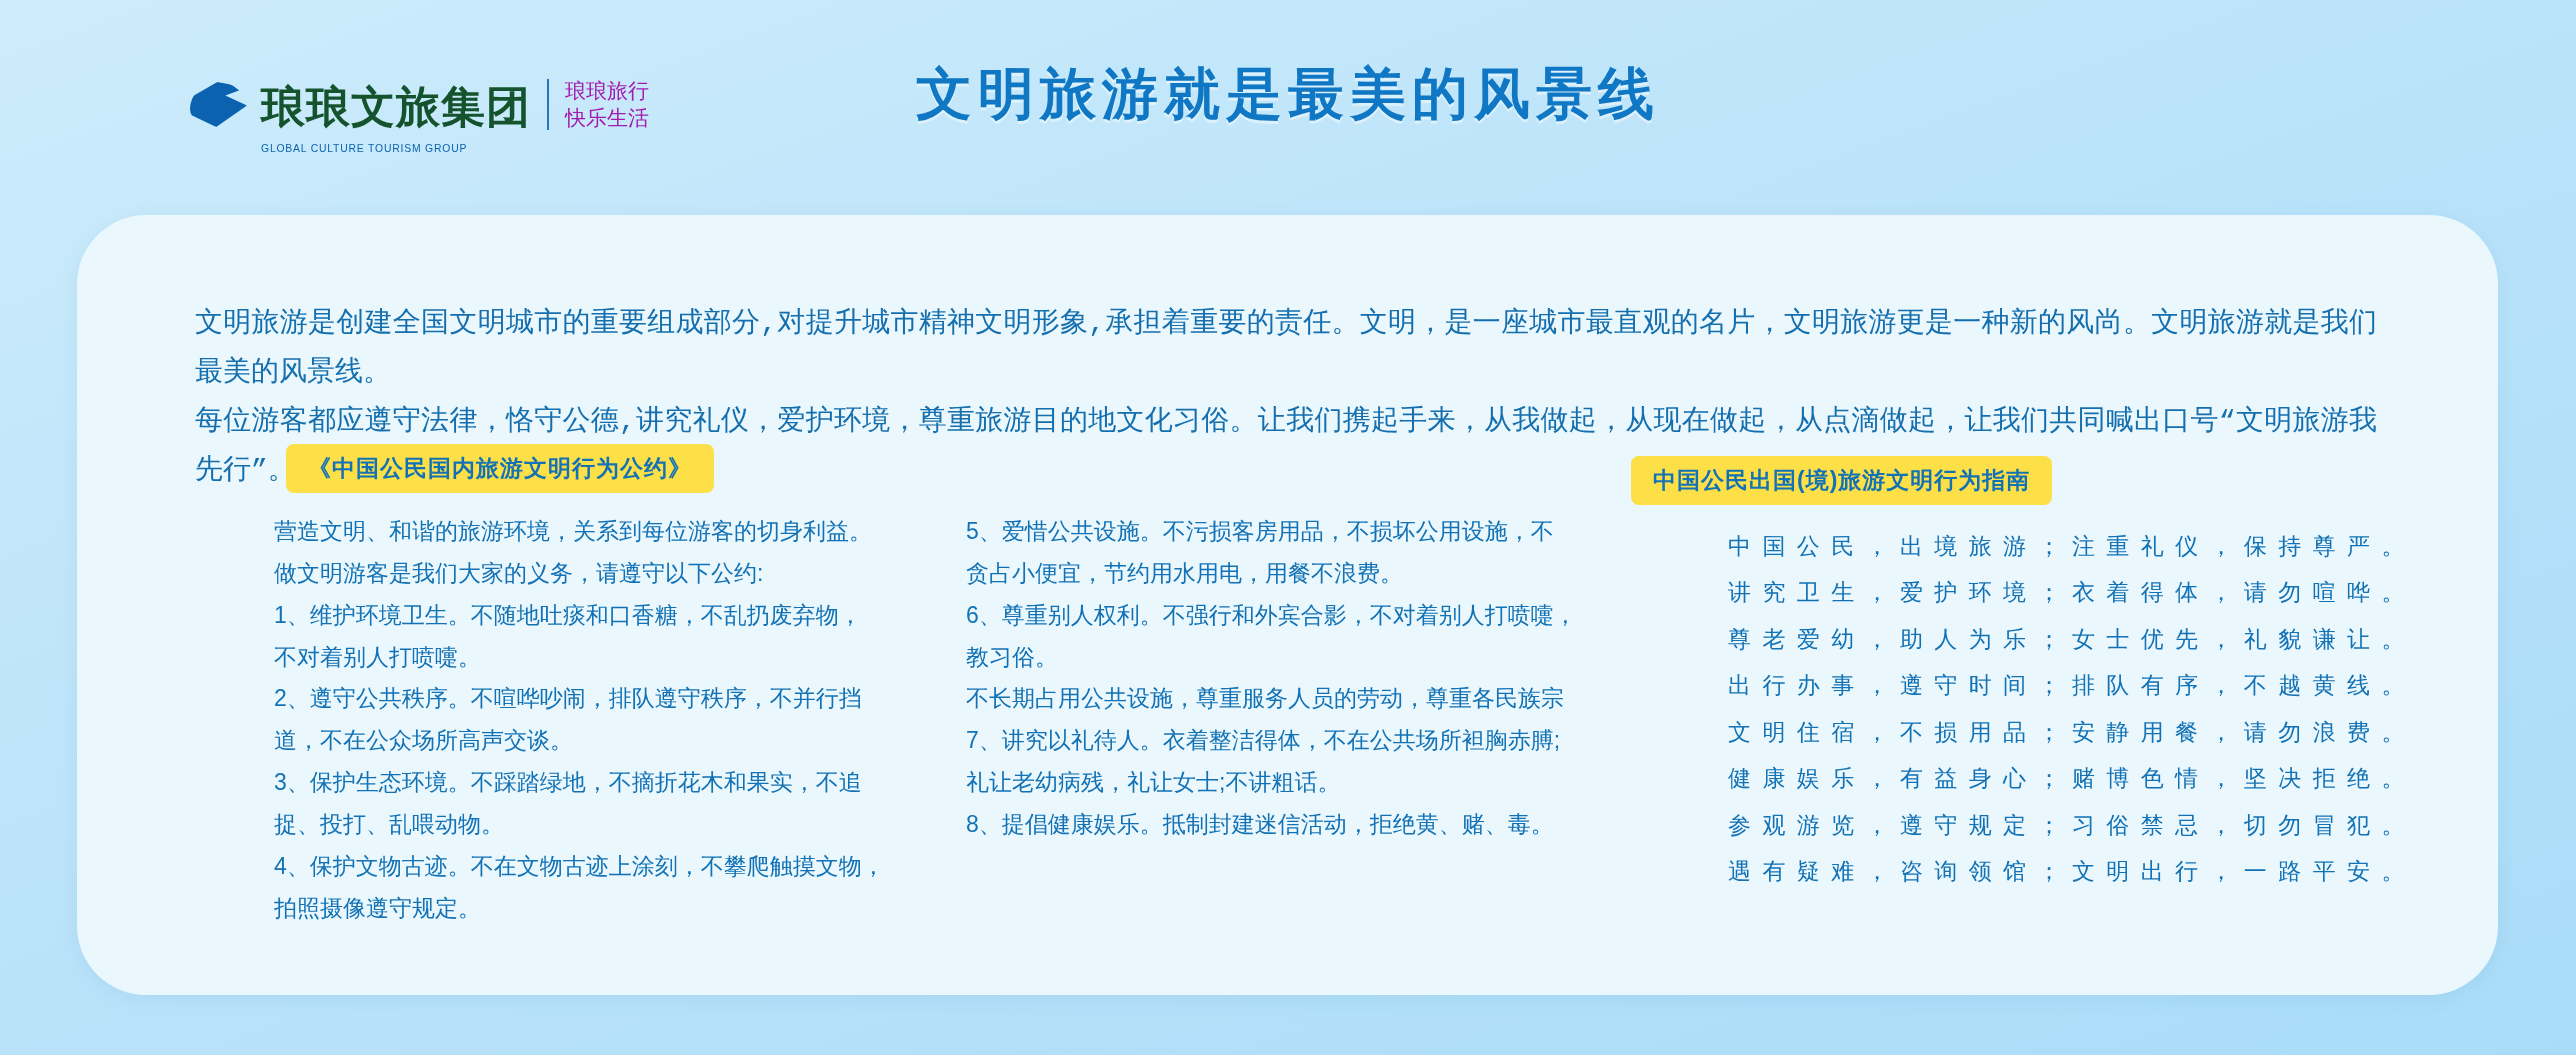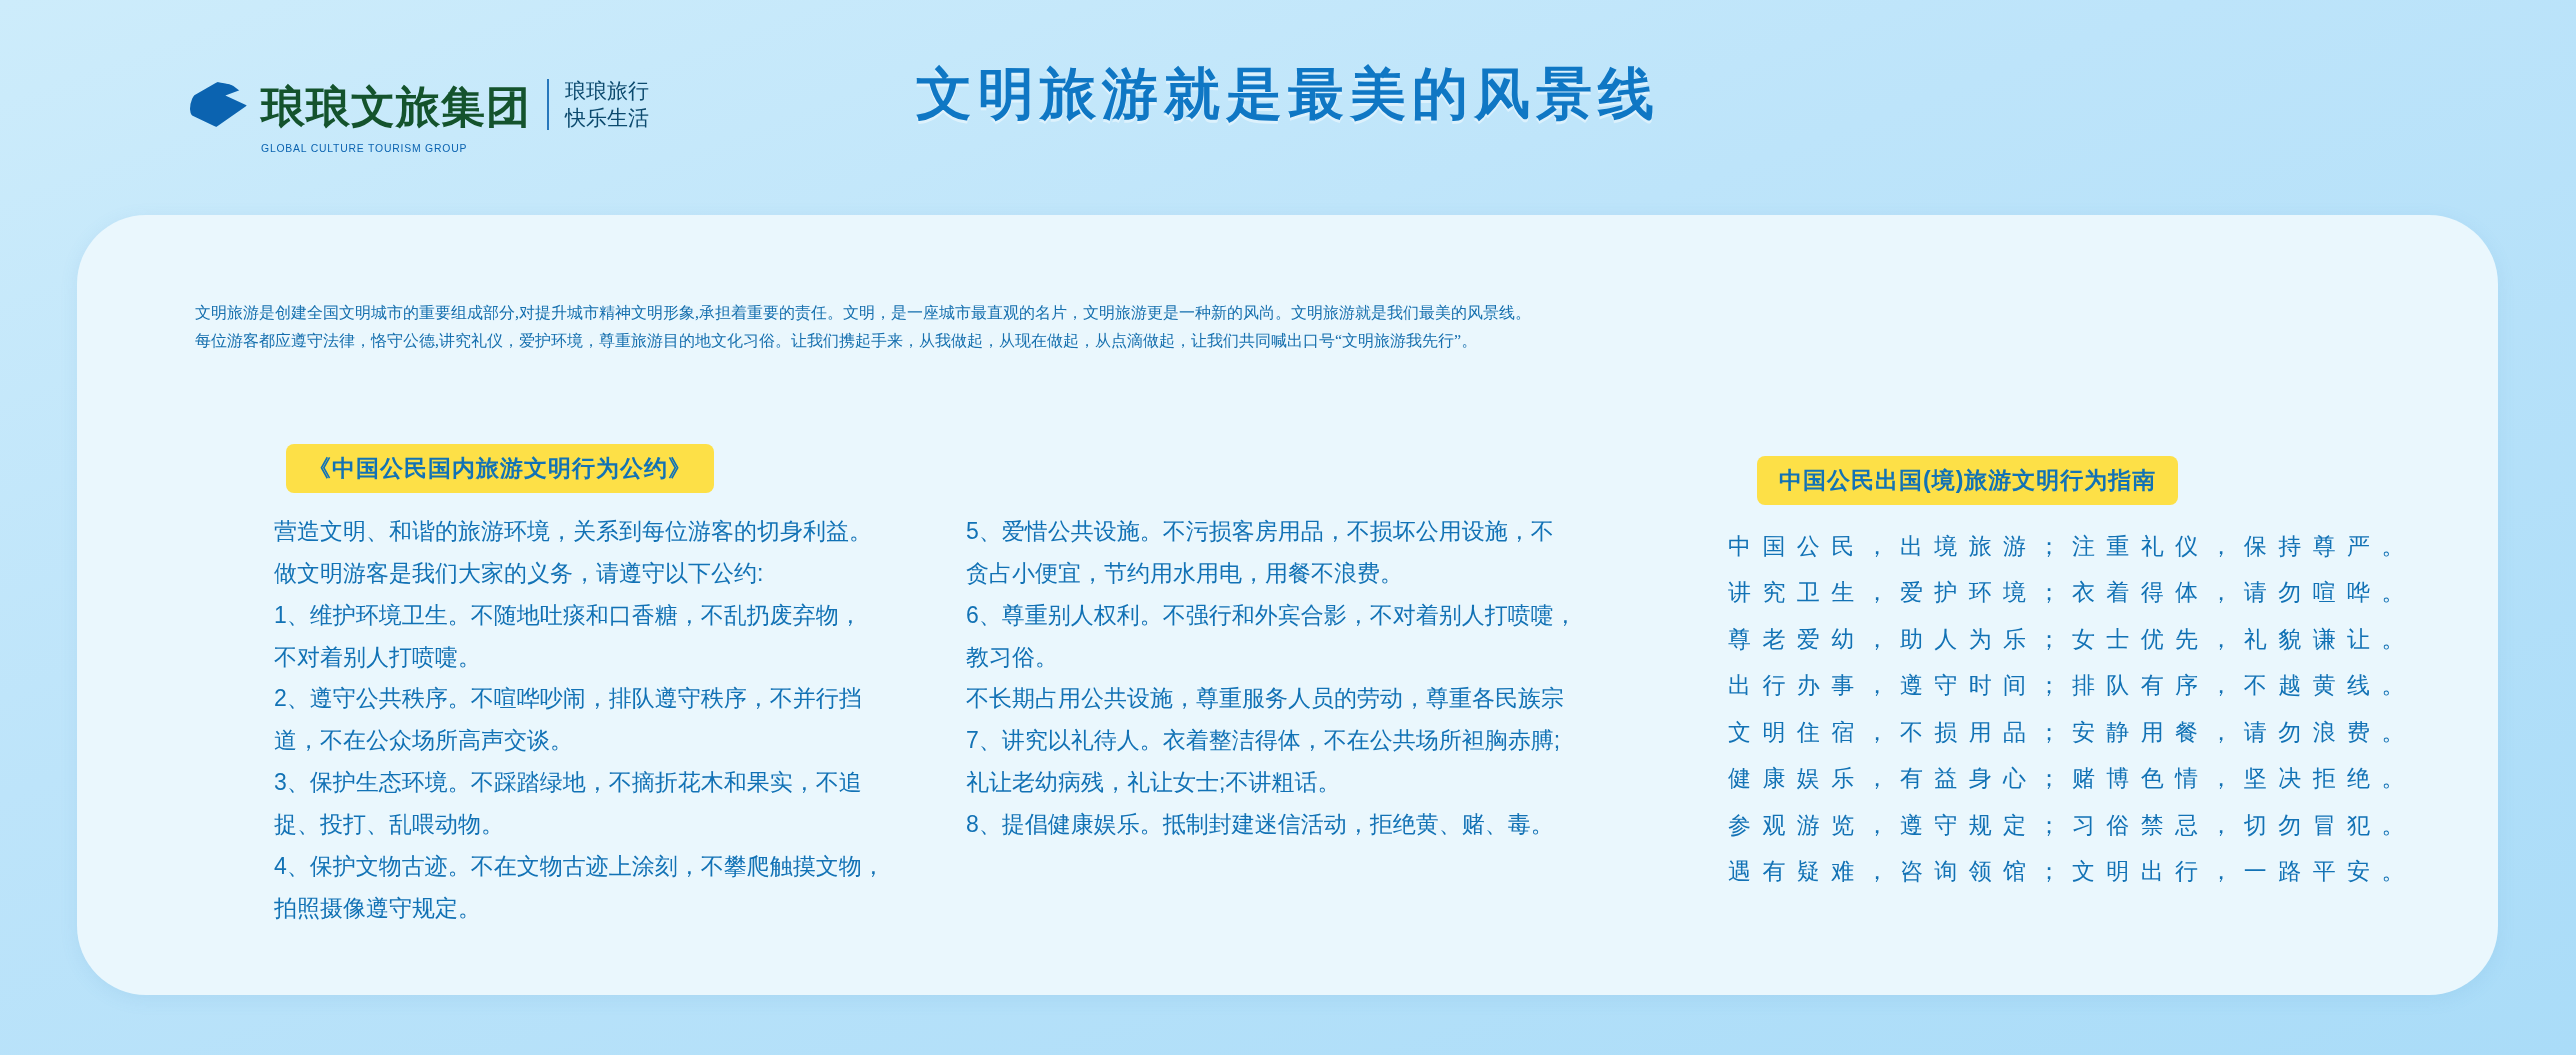--- a/index.html
+++ b/index.html
@@ -77,21 +77,21 @@
   }
   .logo-divider {
     width: 2px;
     height: 51px;
     background: #0b63b0;
     margin: 0 16px;
     opacity: .85;
   }
   .logo-slogan {
     font-size: 21px;
-    color: #0c4a6e;
+    color: #a21caf;
     line-height: 1.25;
     font-weight: 500;
   }
   .main-title {
     position: absolute;
     left: 0;
     top: 0;
     width: 100%;
     text-align: center;
     font-size: 56px;
@@ -111,25 +111,25 @@
     height: 780px;
     background: #eaf7fd;
     border-radius: 69px;
     box-shadow: 0 4px 18px rgba(80,150,200,0.12);
   }
   .intro {
     position: absolute;
     left: 118px;
     top: 84px;
     width: 2182px;
-    font-size: 16px;
+    font-size: 28px;
     line-height: 1.75;
     color: #156fae;
     text-align: justify;
-    font-family: Liberation Serif, serif;
+    font-family: Liberation Mono, monospace;
   }
   .intro p { margin: 0; }
 
   
   .pill {
     display: inline-block;
     background: #fde047;
     color: #1272b5;
     font-size: 23px;
     font-weight: bold;
@@ -138,21 +138,21 @@
     letter-spacing: 1px;
     white-space: nowrap;
   }
   .pill-left {
     position: absolute;
     left: 209px;
     top: 229px;
   }
   .pill-right {
     position: absolute;
-    left: 1680px;
+    left: 1554px;
     top: 241px;
   }
 
   .col {
     position: absolute;
     font-size: 23px;
     line-height: 1.82;
     color: #1272b5;
     font-family: "Liberation Sans", sans-serif;
   }

